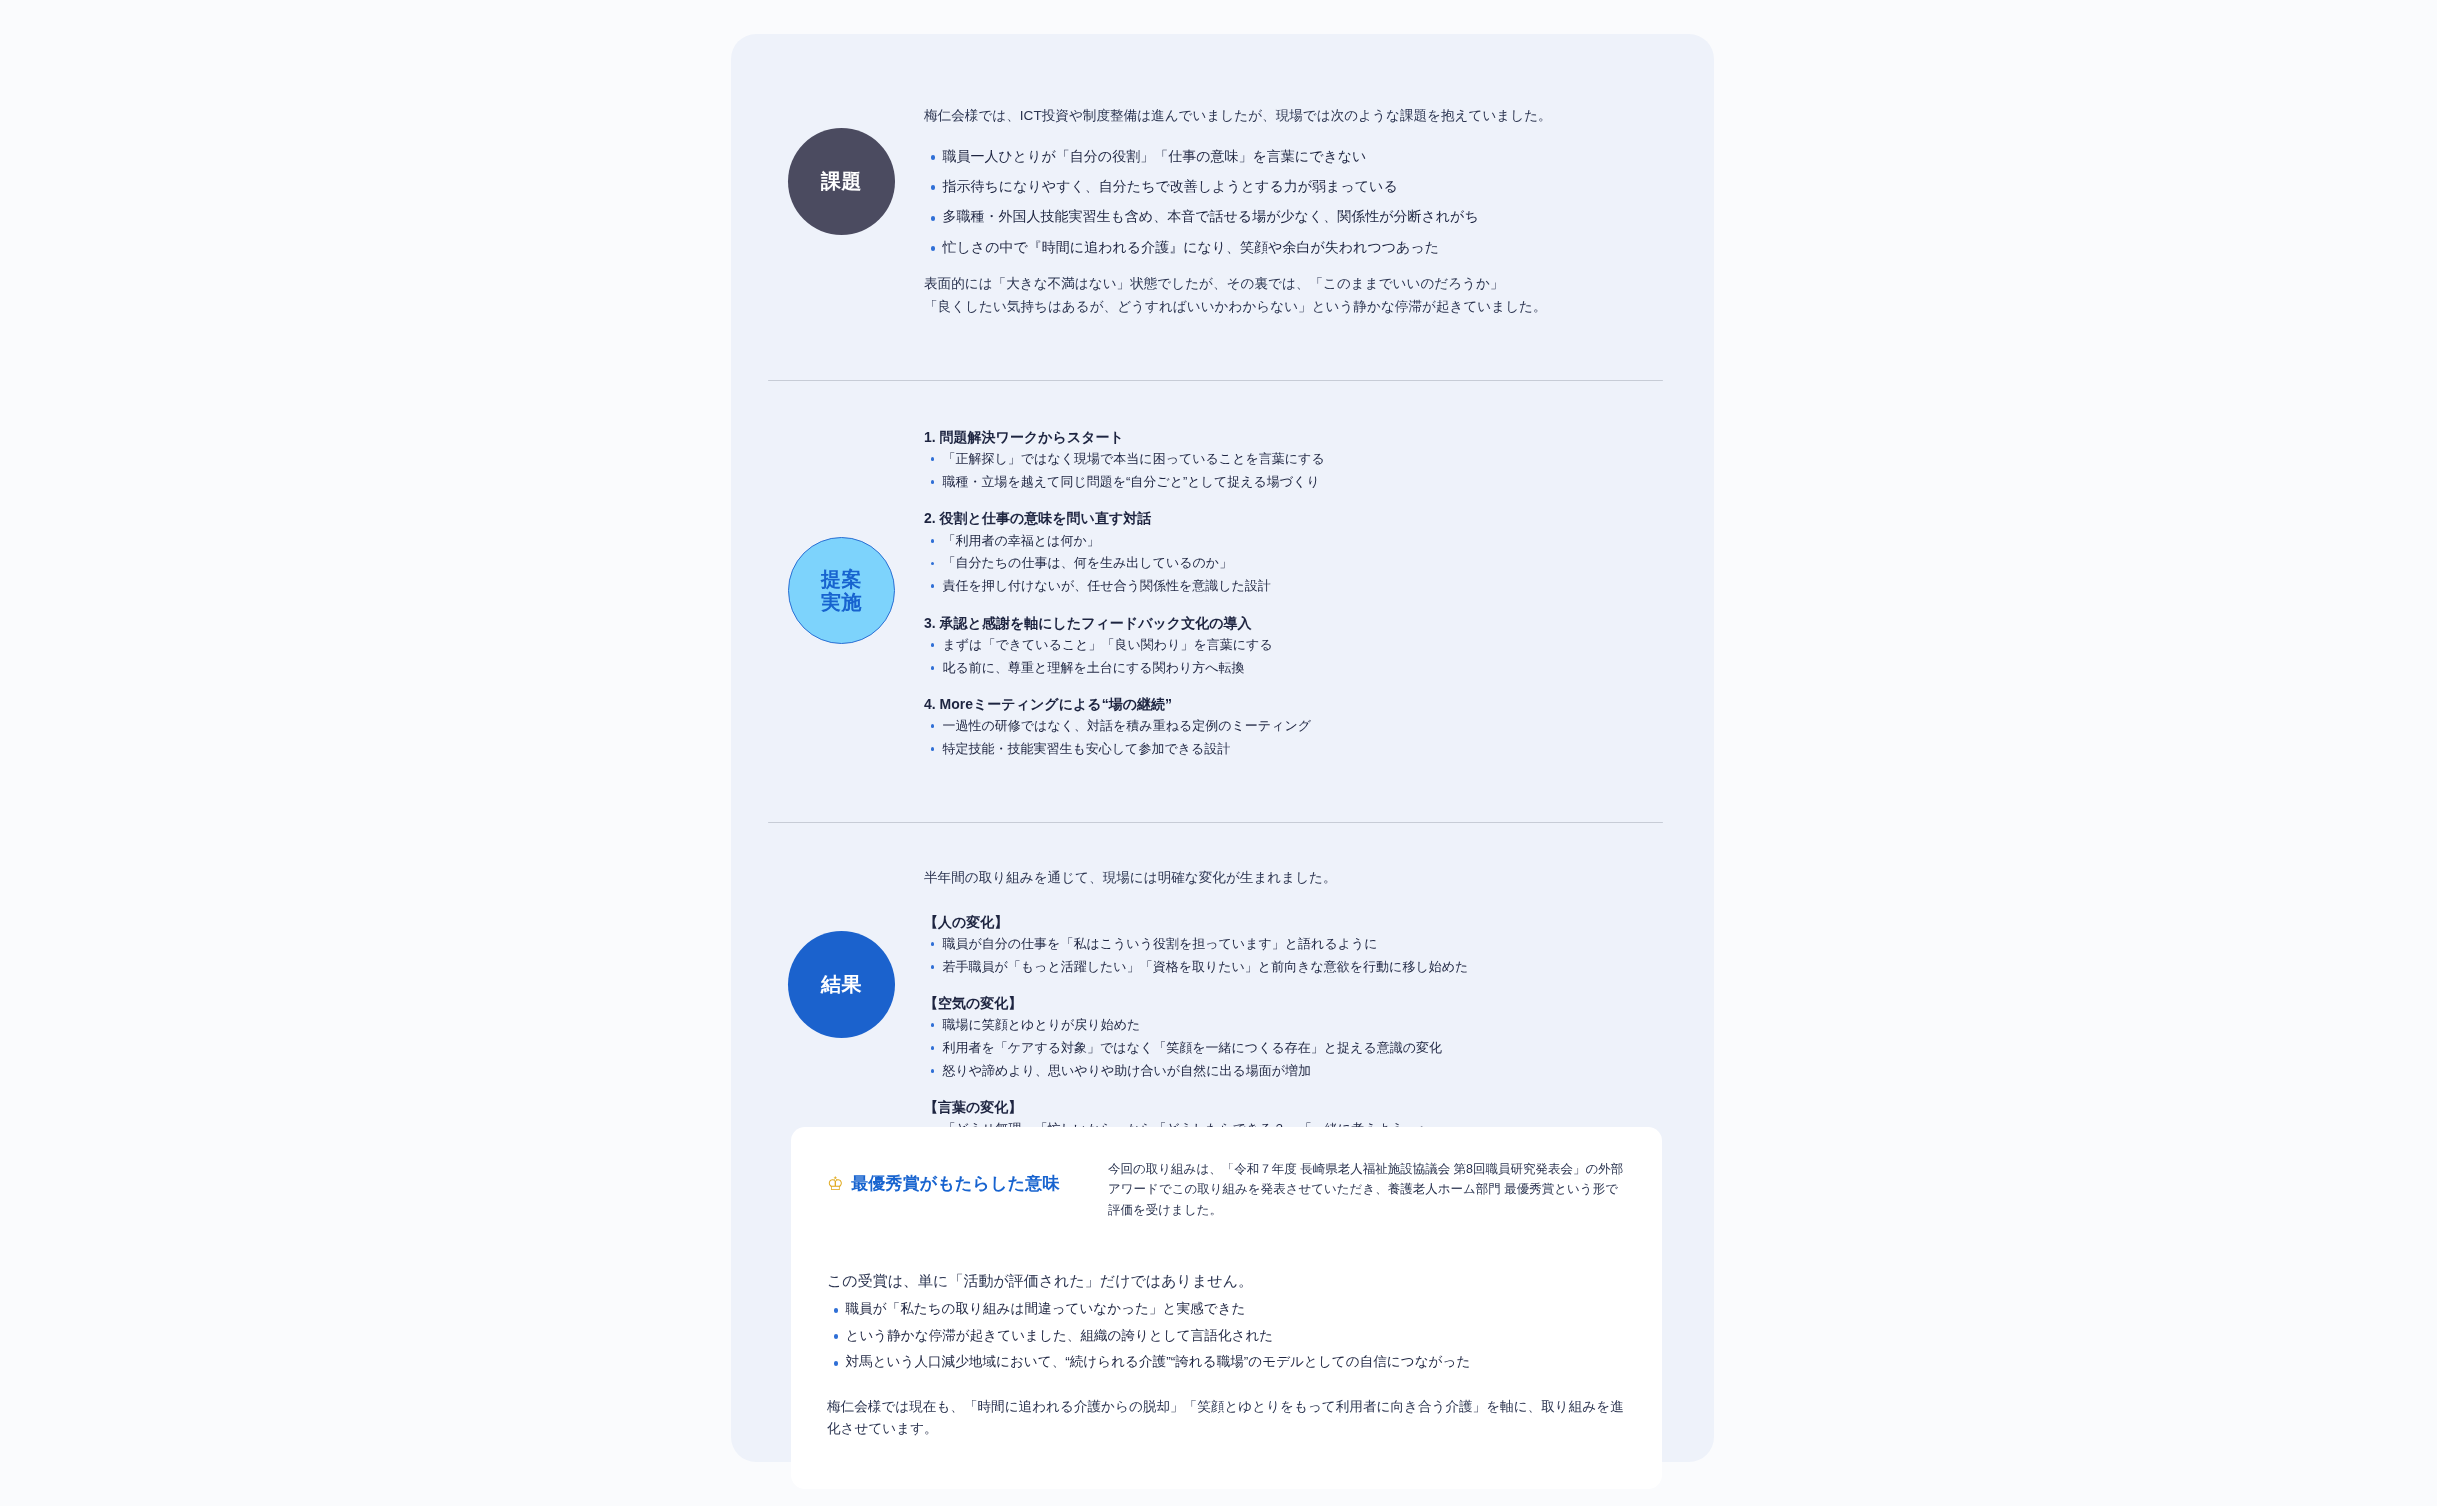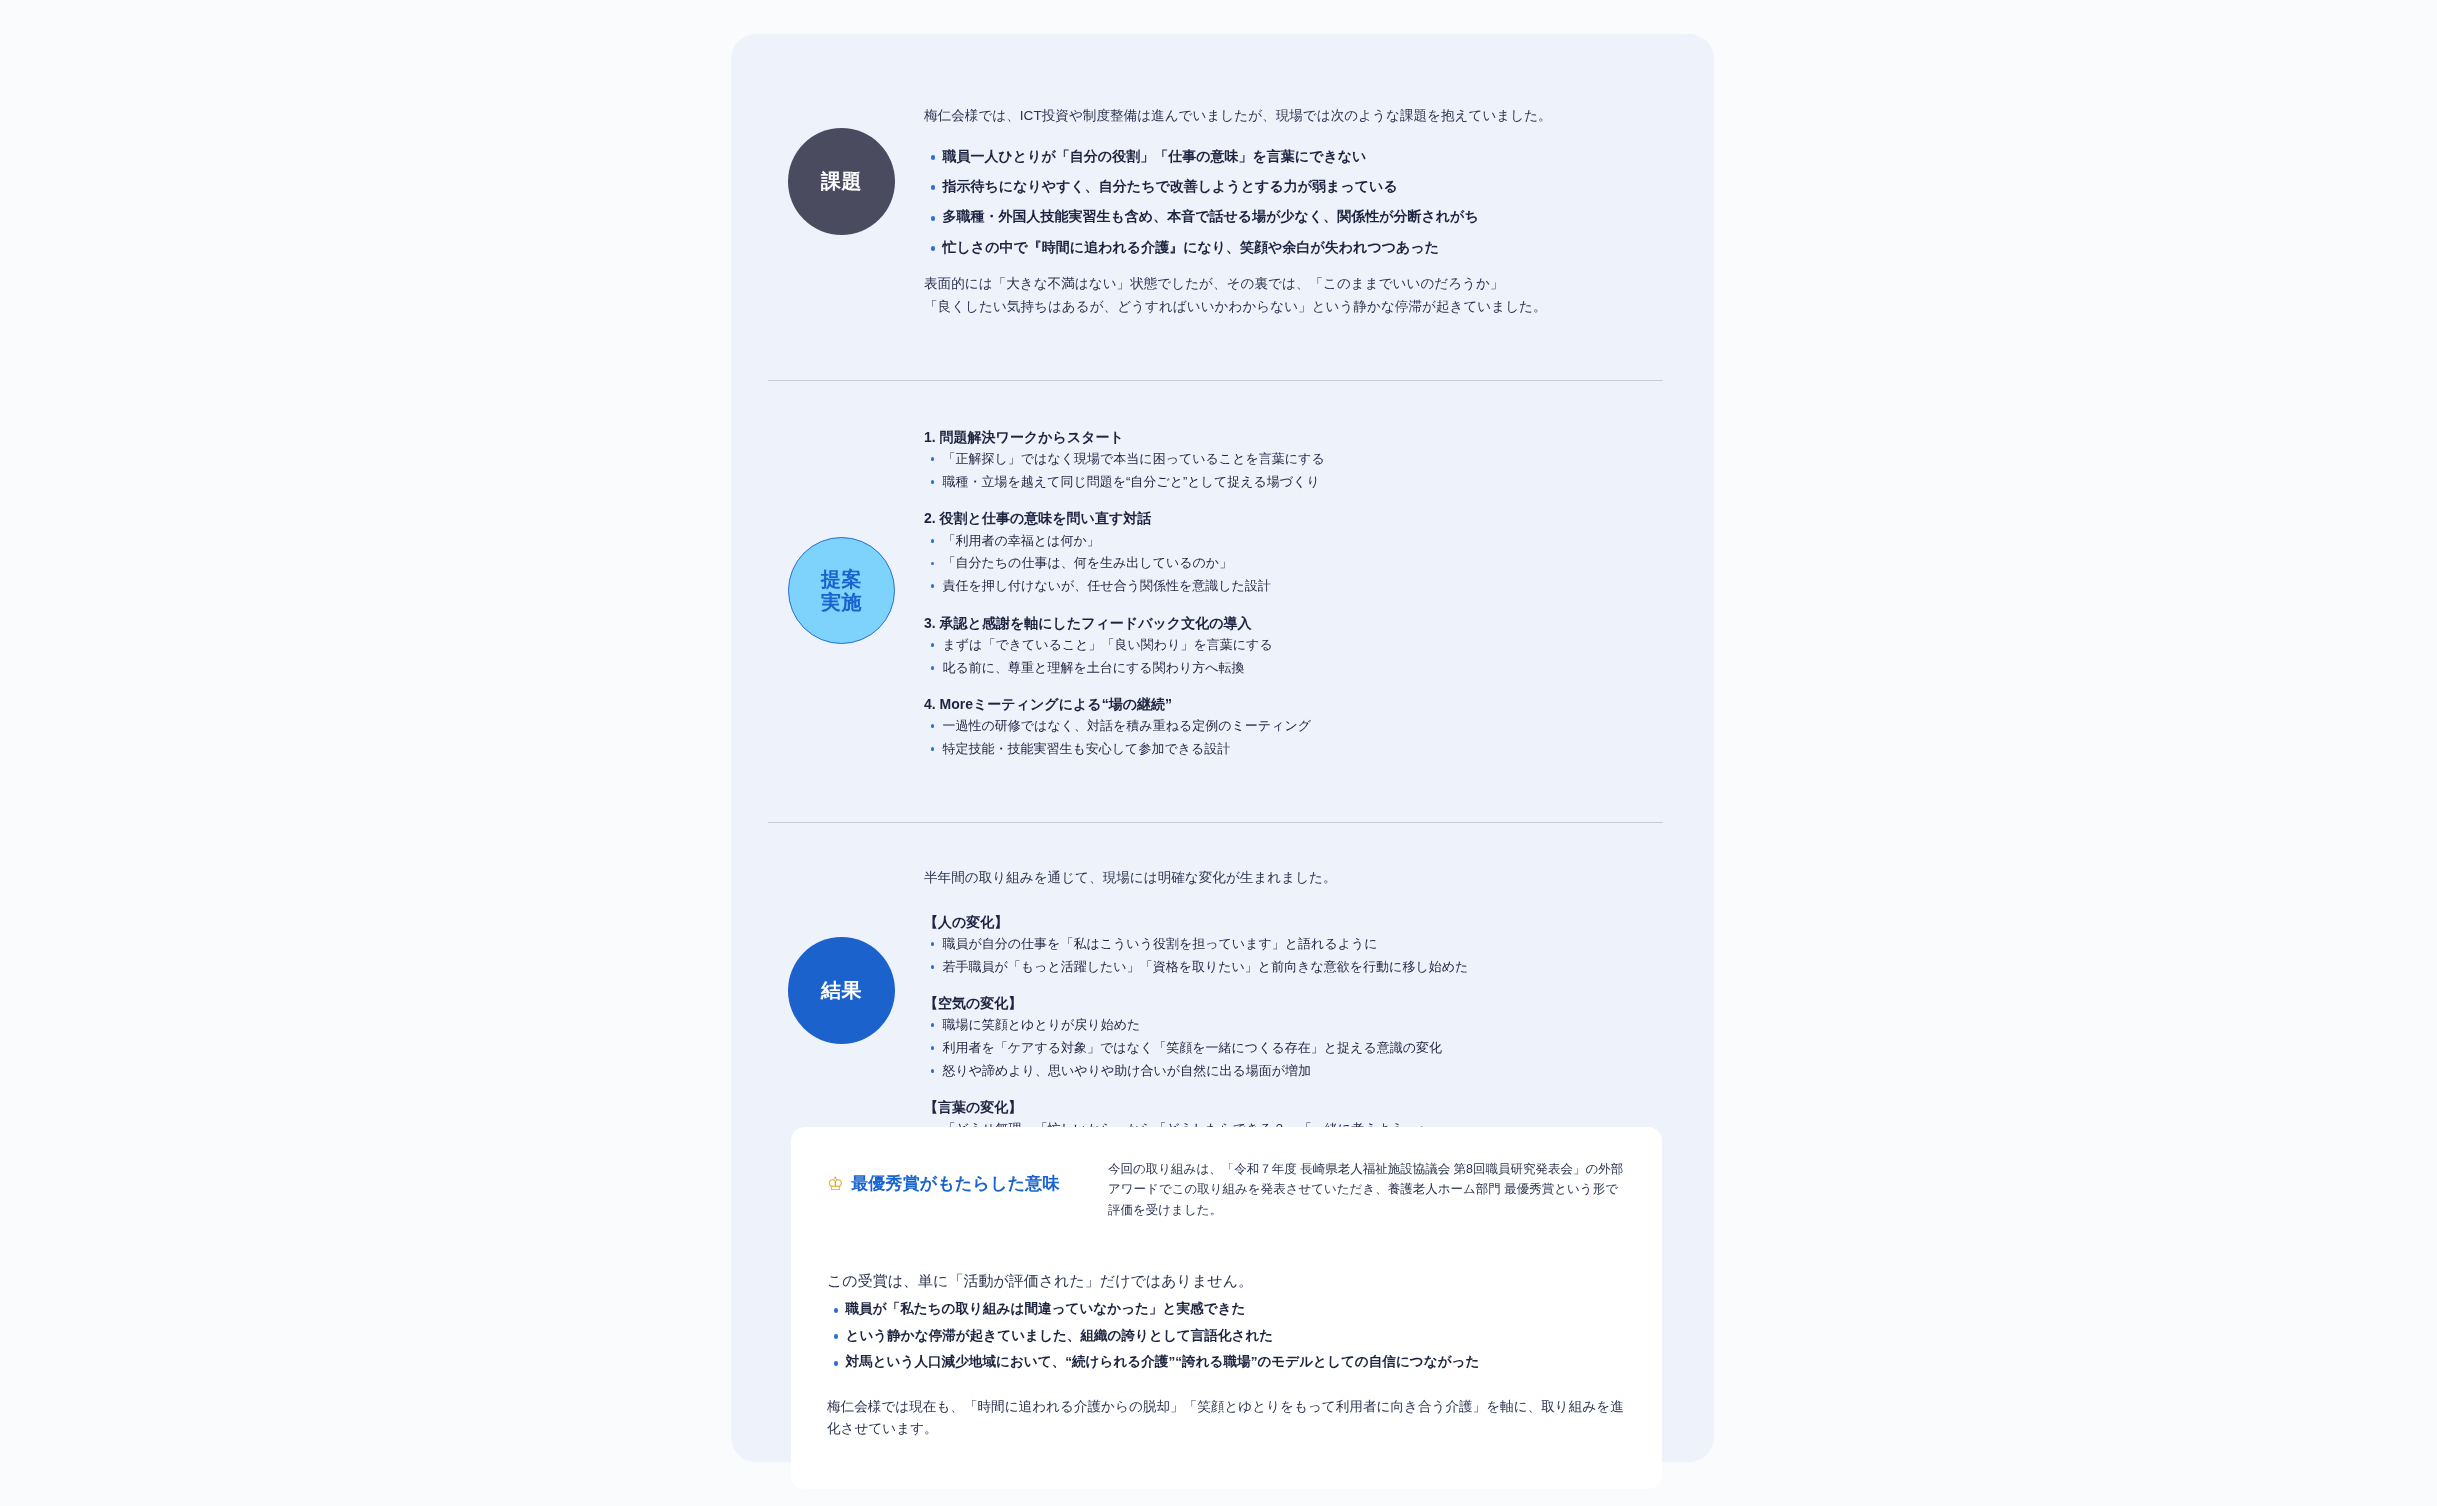--- a/index.html
+++ b/index.html
@@ -97,21 +97,21 @@
   ul.bullets > li::before {
     content: "";
     position: absolute;
     border-radius: 50%;
     background: #2f6fd6;
   }
 
   
   .bullets-main > li {
     font-size: 14px;
-    font-weight: 700;
+    font-weight: 400;
     line-height: 1.62;
     margin-bottom: 7.6px;
   }
   .bullets-main > li::before {
     width: 4.9px; height: 4.9px;
     left: 6.5px; top: 10.3px;
   }
 
   
   .bullets-sub > li {
@@ -293,21 +293,21 @@
               <li>特定技能・技能実習生も安心して参加できる設計</li>
             </ul>
           </div>
         </div>
       </div>
     </div>
 
     <div class="divider" style="margin-top:25px;"></div>
 
     <div class="section" style="min-height:272px; margin-top:44px;">
-      <div class="badge-wrap" style="top:70px;">
+      <div class="badge-wrap" style="top:64px;">
         <div class="badge badge-blue">
           <span>結果</span>
         </div>
       </div>
       <div class="content">
         <p class="lead">半年間の取り組みを通じて、現場には明確な変化が生まれました。</p>
 
         <div style="margin-top:22px;">
           <div class="group-block">
             <div class="group-title">【人の変化】</div>

